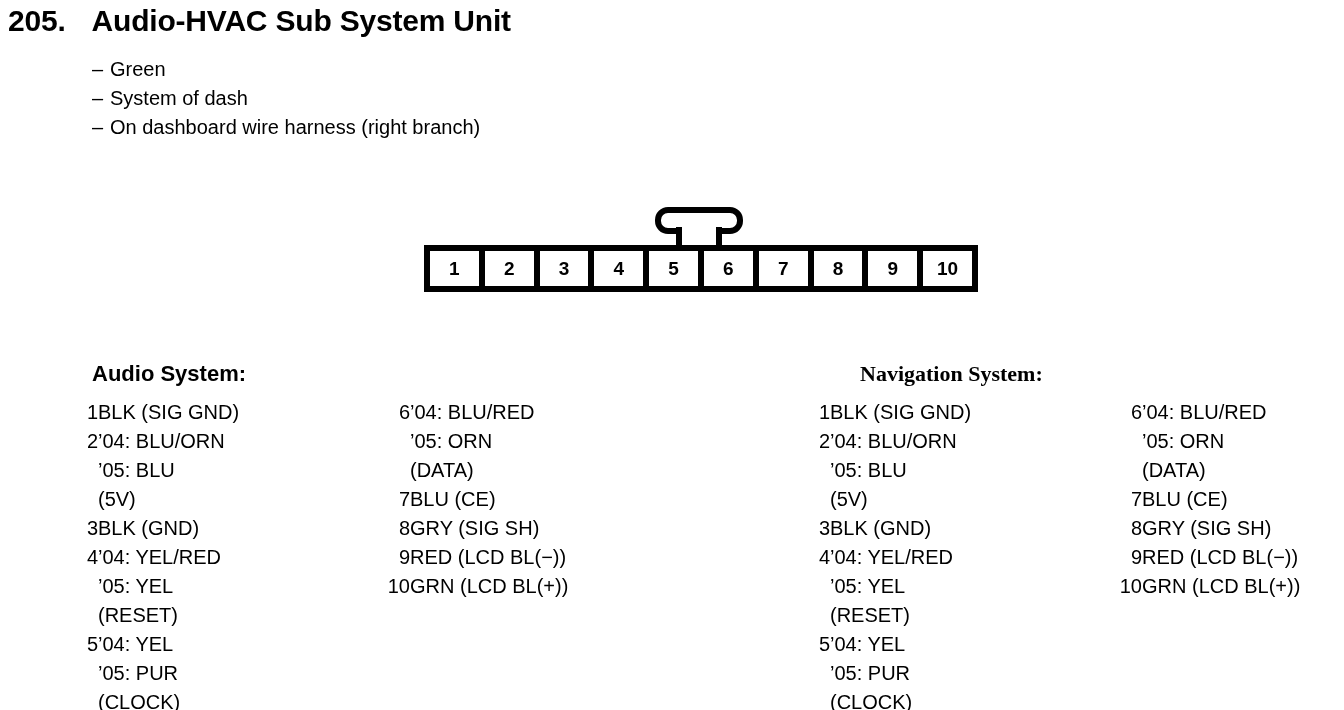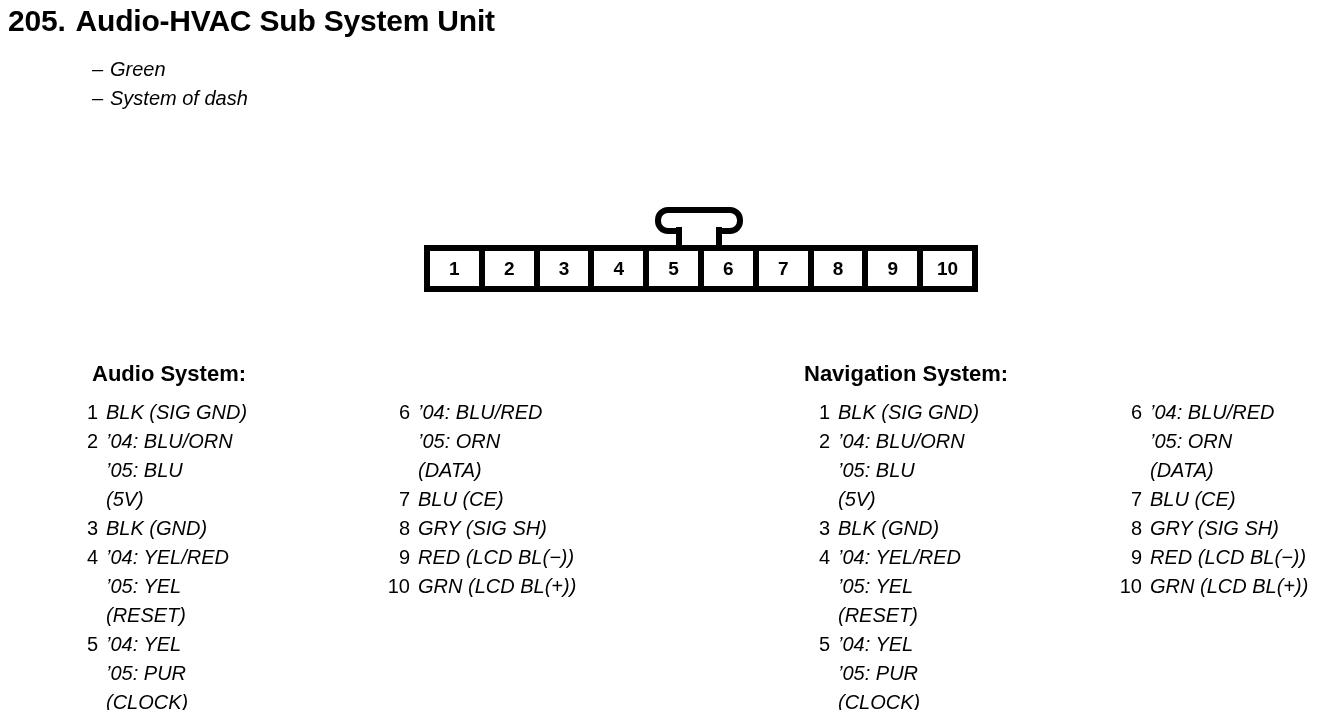--- a/index.html
+++ b/index.html
@@ -19,30 +19,30 @@
   
   .title {
     position: absolute;
     left: 8px;
     top: 4px;
     font-size: 30px;
     font-weight: bold;
     letter-spacing: -0.2px;
     white-space: nowrap;
   }
-  .title .num { margin-right: 10px; }
+  .title .num { margin-right: 26px; }
 
   .bullets {
     position: absolute;
     left: 92px;
     top: 55px;
     font-size: 20px;
     line-height: 29px;
   }
-  .bullet-row { white-space: nowrap; font-style: italic; }
+  .bullet-row { white-space: nowrap; }
   .bullet-dash { display: inline-block; width: 18px; }
 
   
   .connector-wrap {
     position: absolute;
     left: 424px;
     top: 207px;
     width: 554px;
     height: 85px;
   }
@@ -96,56 +96,56 @@
 
   
   .section-heading {
     position: absolute;
     font-size: 22px;
     font-weight: bold;
     white-space: nowrap;
     text-align: right;
   }
   #audio-heading { left: 92px; top: 361px; }
-  #nav-heading   { left: 804px; top: 361px; }
+  #nav-heading   { left: 860px; top: 361px; font-family: Liberation Serif, serif; }
 
   .pin-col {
     position: absolute;
     font-size: 20px;
   }
   #audio-col-a { left: 70px;  top: 398px; }
   #audio-col-b { left: 382px; top: 398px; }
   #nav-col-a   { left: 802px; top: 398px; }
   #nav-col-b   { left: 1114px; top: 398px; }
 
   .pin-entry { display: flex; margin-bottom: 0; }
   .pin-no {
     width: 28px;
     text-align: right;
     flex: 0 0 28px;
     line-height: 29px;
     white-space: nowrap;
   }
   .pin-lines {
-    margin-left: 8px;
+    margin-left: 0;
     line-height: 29px;
-    font-style: italic;
   }
   .pin-line { white-space: nowrap; }
 </style>
 </head>
 <body>
 
 <div class="title">
   <span class="num">205.</span><span>Audio-HVAC Sub System Unit</span>
 </div>
 
 <div class="bullets" id="bullet-list">
     <div class="bullet-row"><span class="bullet-dash">–</span><span>Green</span></div>
     <div class="bullet-row"><span class="bullet-dash">–</span><span>System of dash</span></div>
+    <div class="bullet-row"><span class="bullet-dash">–</span><span>On dashboard wire harness (right branch)</span></div>
   </div>
 
 <div class="connector-wrap">
   <div class="tab"></div>
   <div class="tab-neck"></div>
   <div class="pin-strip" id="pin-strip">
       <div class="pin-cell">1</div>
       <div class="pin-cell">2</div>
       <div class="pin-cell">3</div>
       <div class="pin-cell">4</div>

